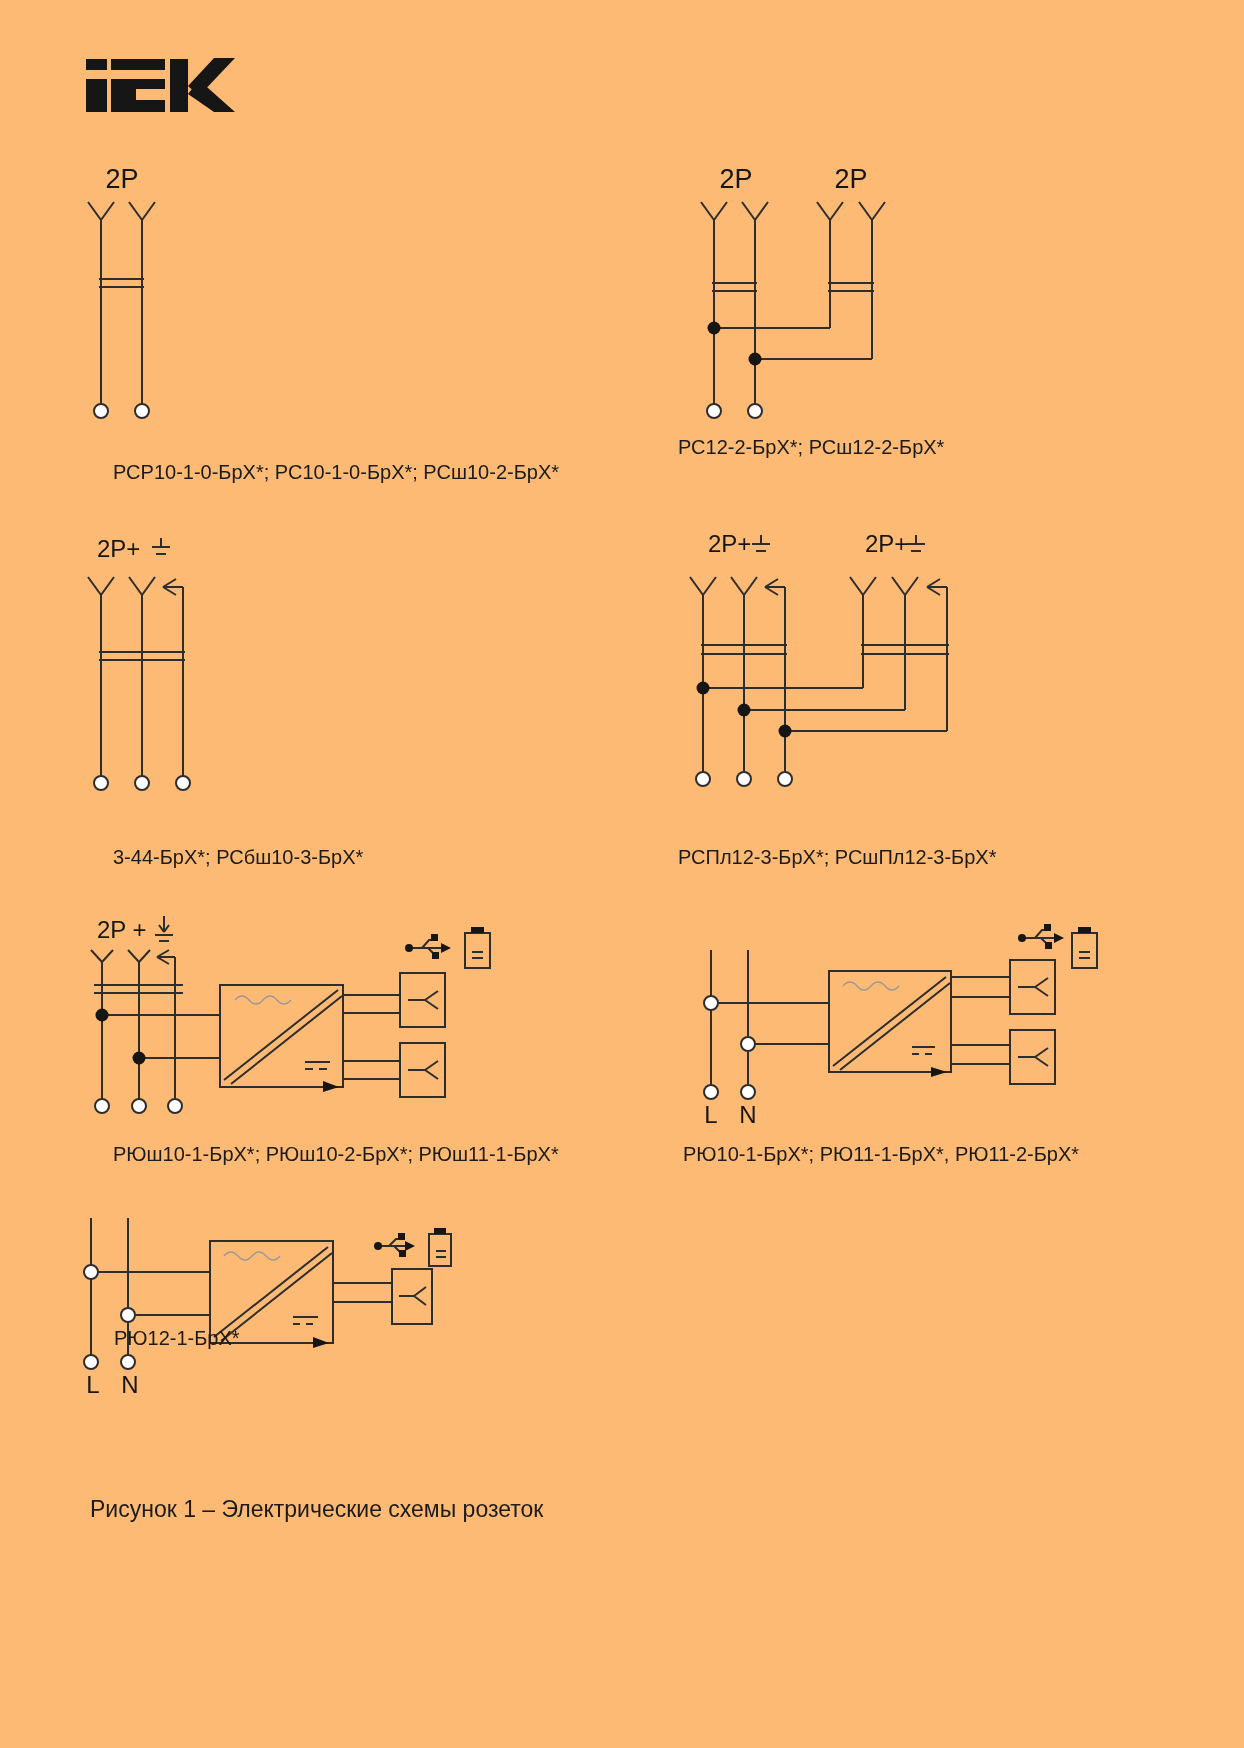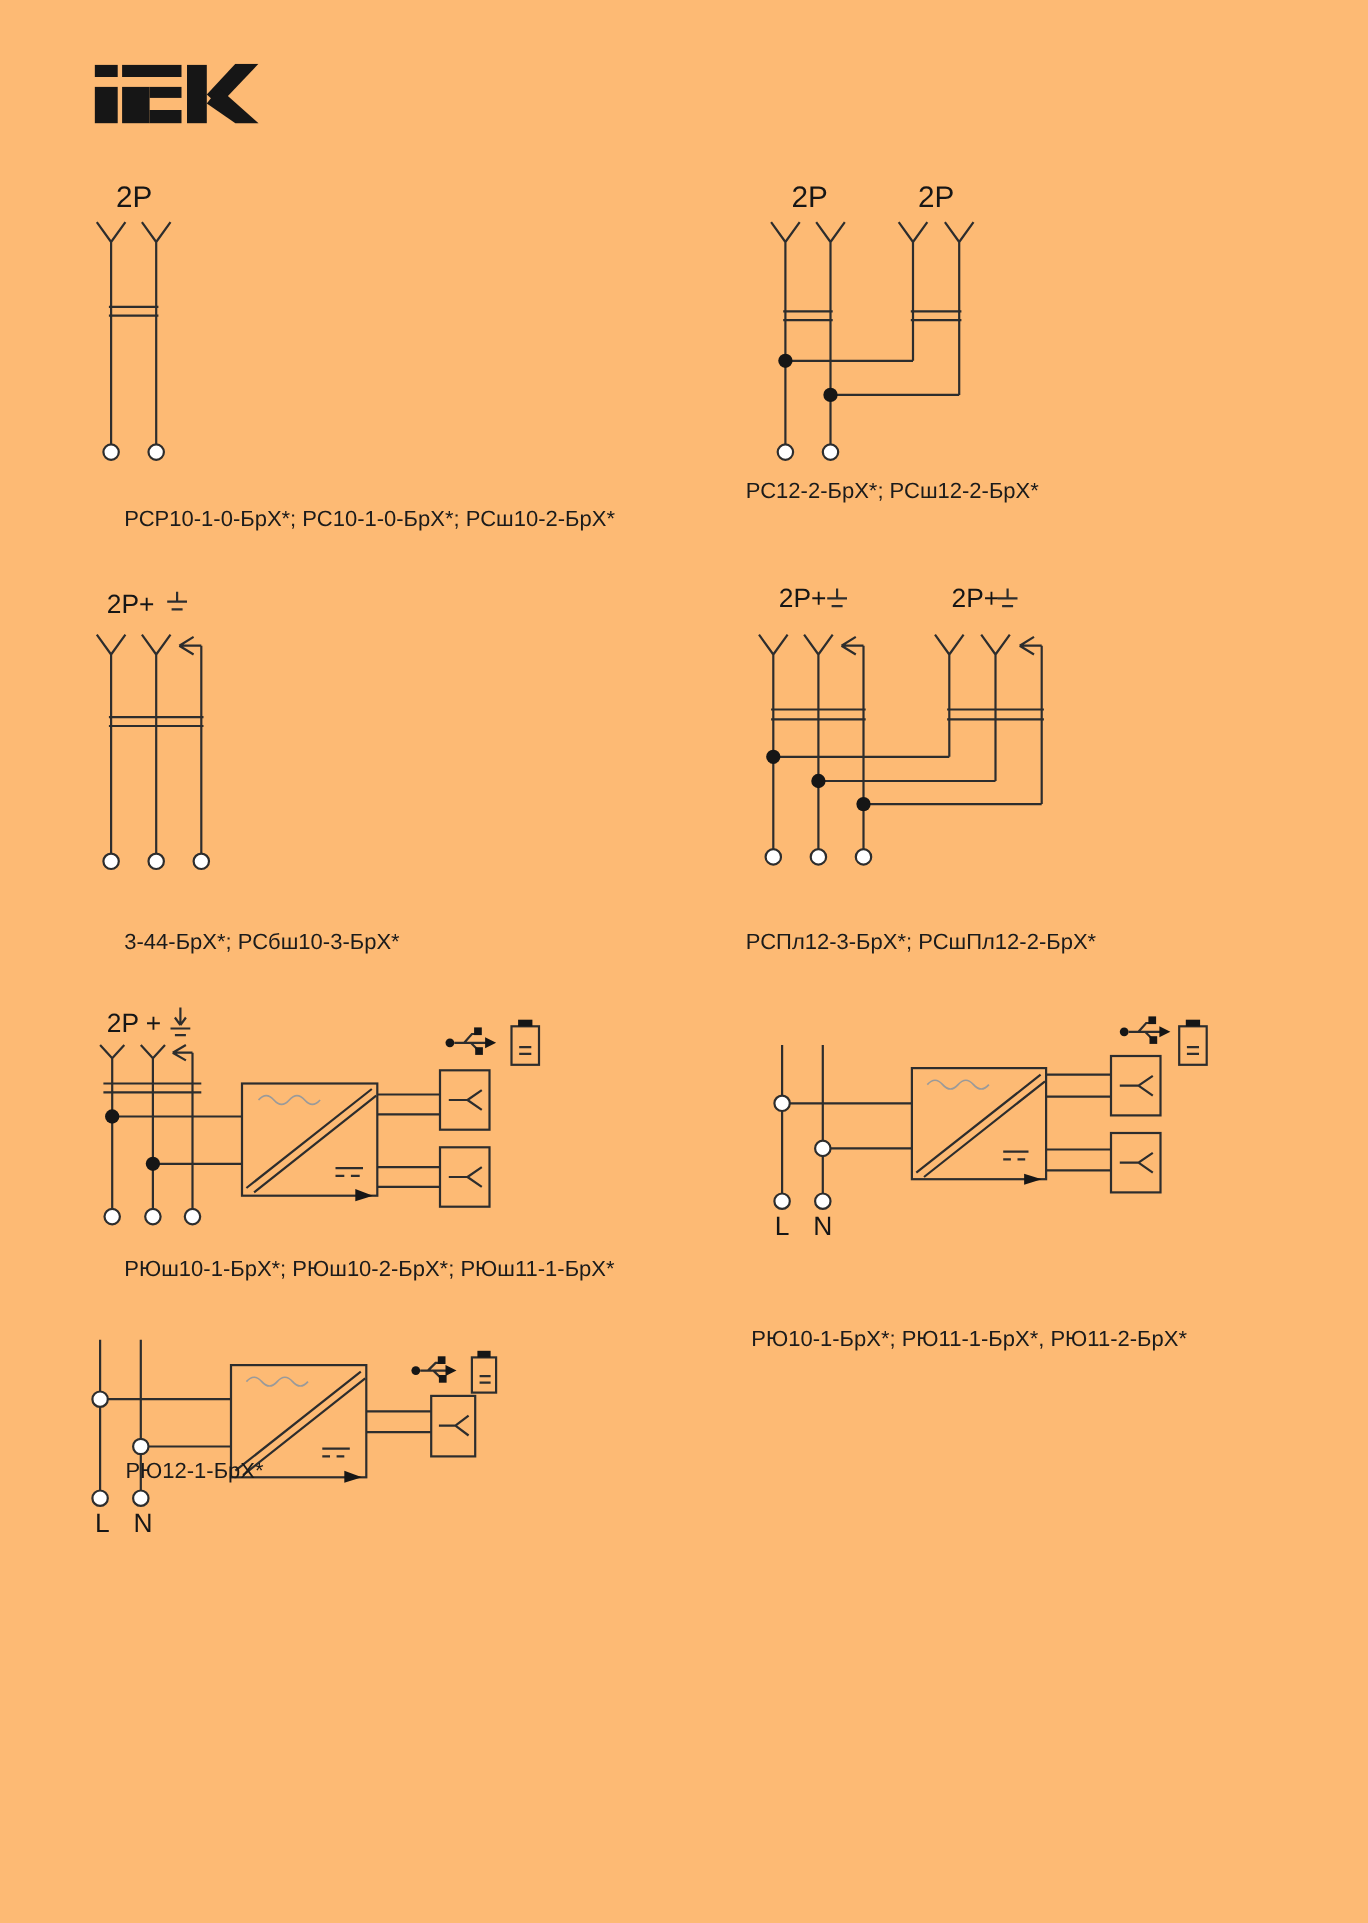--- a/index.html
+++ b/index.html
@@ -235,21 +235,22 @@
     <circle class="term" cx="31" cy="152" r="7"></circle>
     <circle class="term" cx="68" cy="152" r="7"></circle>
     <text class="lnlbl" x="33" y="183" text-anchor="middle">L</text>
     <text class="lnlbl" x="70" y="183" text-anchor="middle">N</text>
   </svg>
 
   <div class="cap" style="left:85px;top:459px">РСР10-1-0-БрХ*; РС10-1-0-БрХ*; РСш10-2-БрХ*</div>
   <div class="cap" style="left:650px;top:434px">РС12-2-БрХ*; РСш12-2-БрХ*</div>
 
   <div class="cap" style="left:85px;top:818px"><br><span>3-44-БрХ*; РСбш10-3-БрХ*</span></div>
-  <div class="cap" style="left:650px;top:818px"><br><span>РСПл12-3-БрХ*; РСшПл12-2-БрХ*</span></div>
+  <div class="cap" style="left:650px;top:818px"><br><span>РСПл12-3-БрХ*; РСшПл12-3-БрХ*</span></div>
 
   <div class="cap" style="left:85px;top:1141px">РЮш10-1-БрХ*; РЮш10-2-БрХ*; РЮш11-1-БрХ*</div>
-  <div class="cap" style="left:655px;top:1205px">РЮ10-1-БрХ*; РЮ11-1-БрХ*, РЮ11-2-БрХ*</div>
+  <div class="cap" style="left:655px;top:1141px">РЮ10-1-БрХ*; РЮ11-1-БрХ*, РЮ11-2-БрХ*</div>
 
   <div class="cap" style="left:86px;top:1325px">РЮ12-1-БрХ*</div>
 
+  <div class="figcap" style="left:90px;top:1496px">Рисунок 1 – Электрические схемы розеток</div>
 
 </div>
 
 </body></html>

